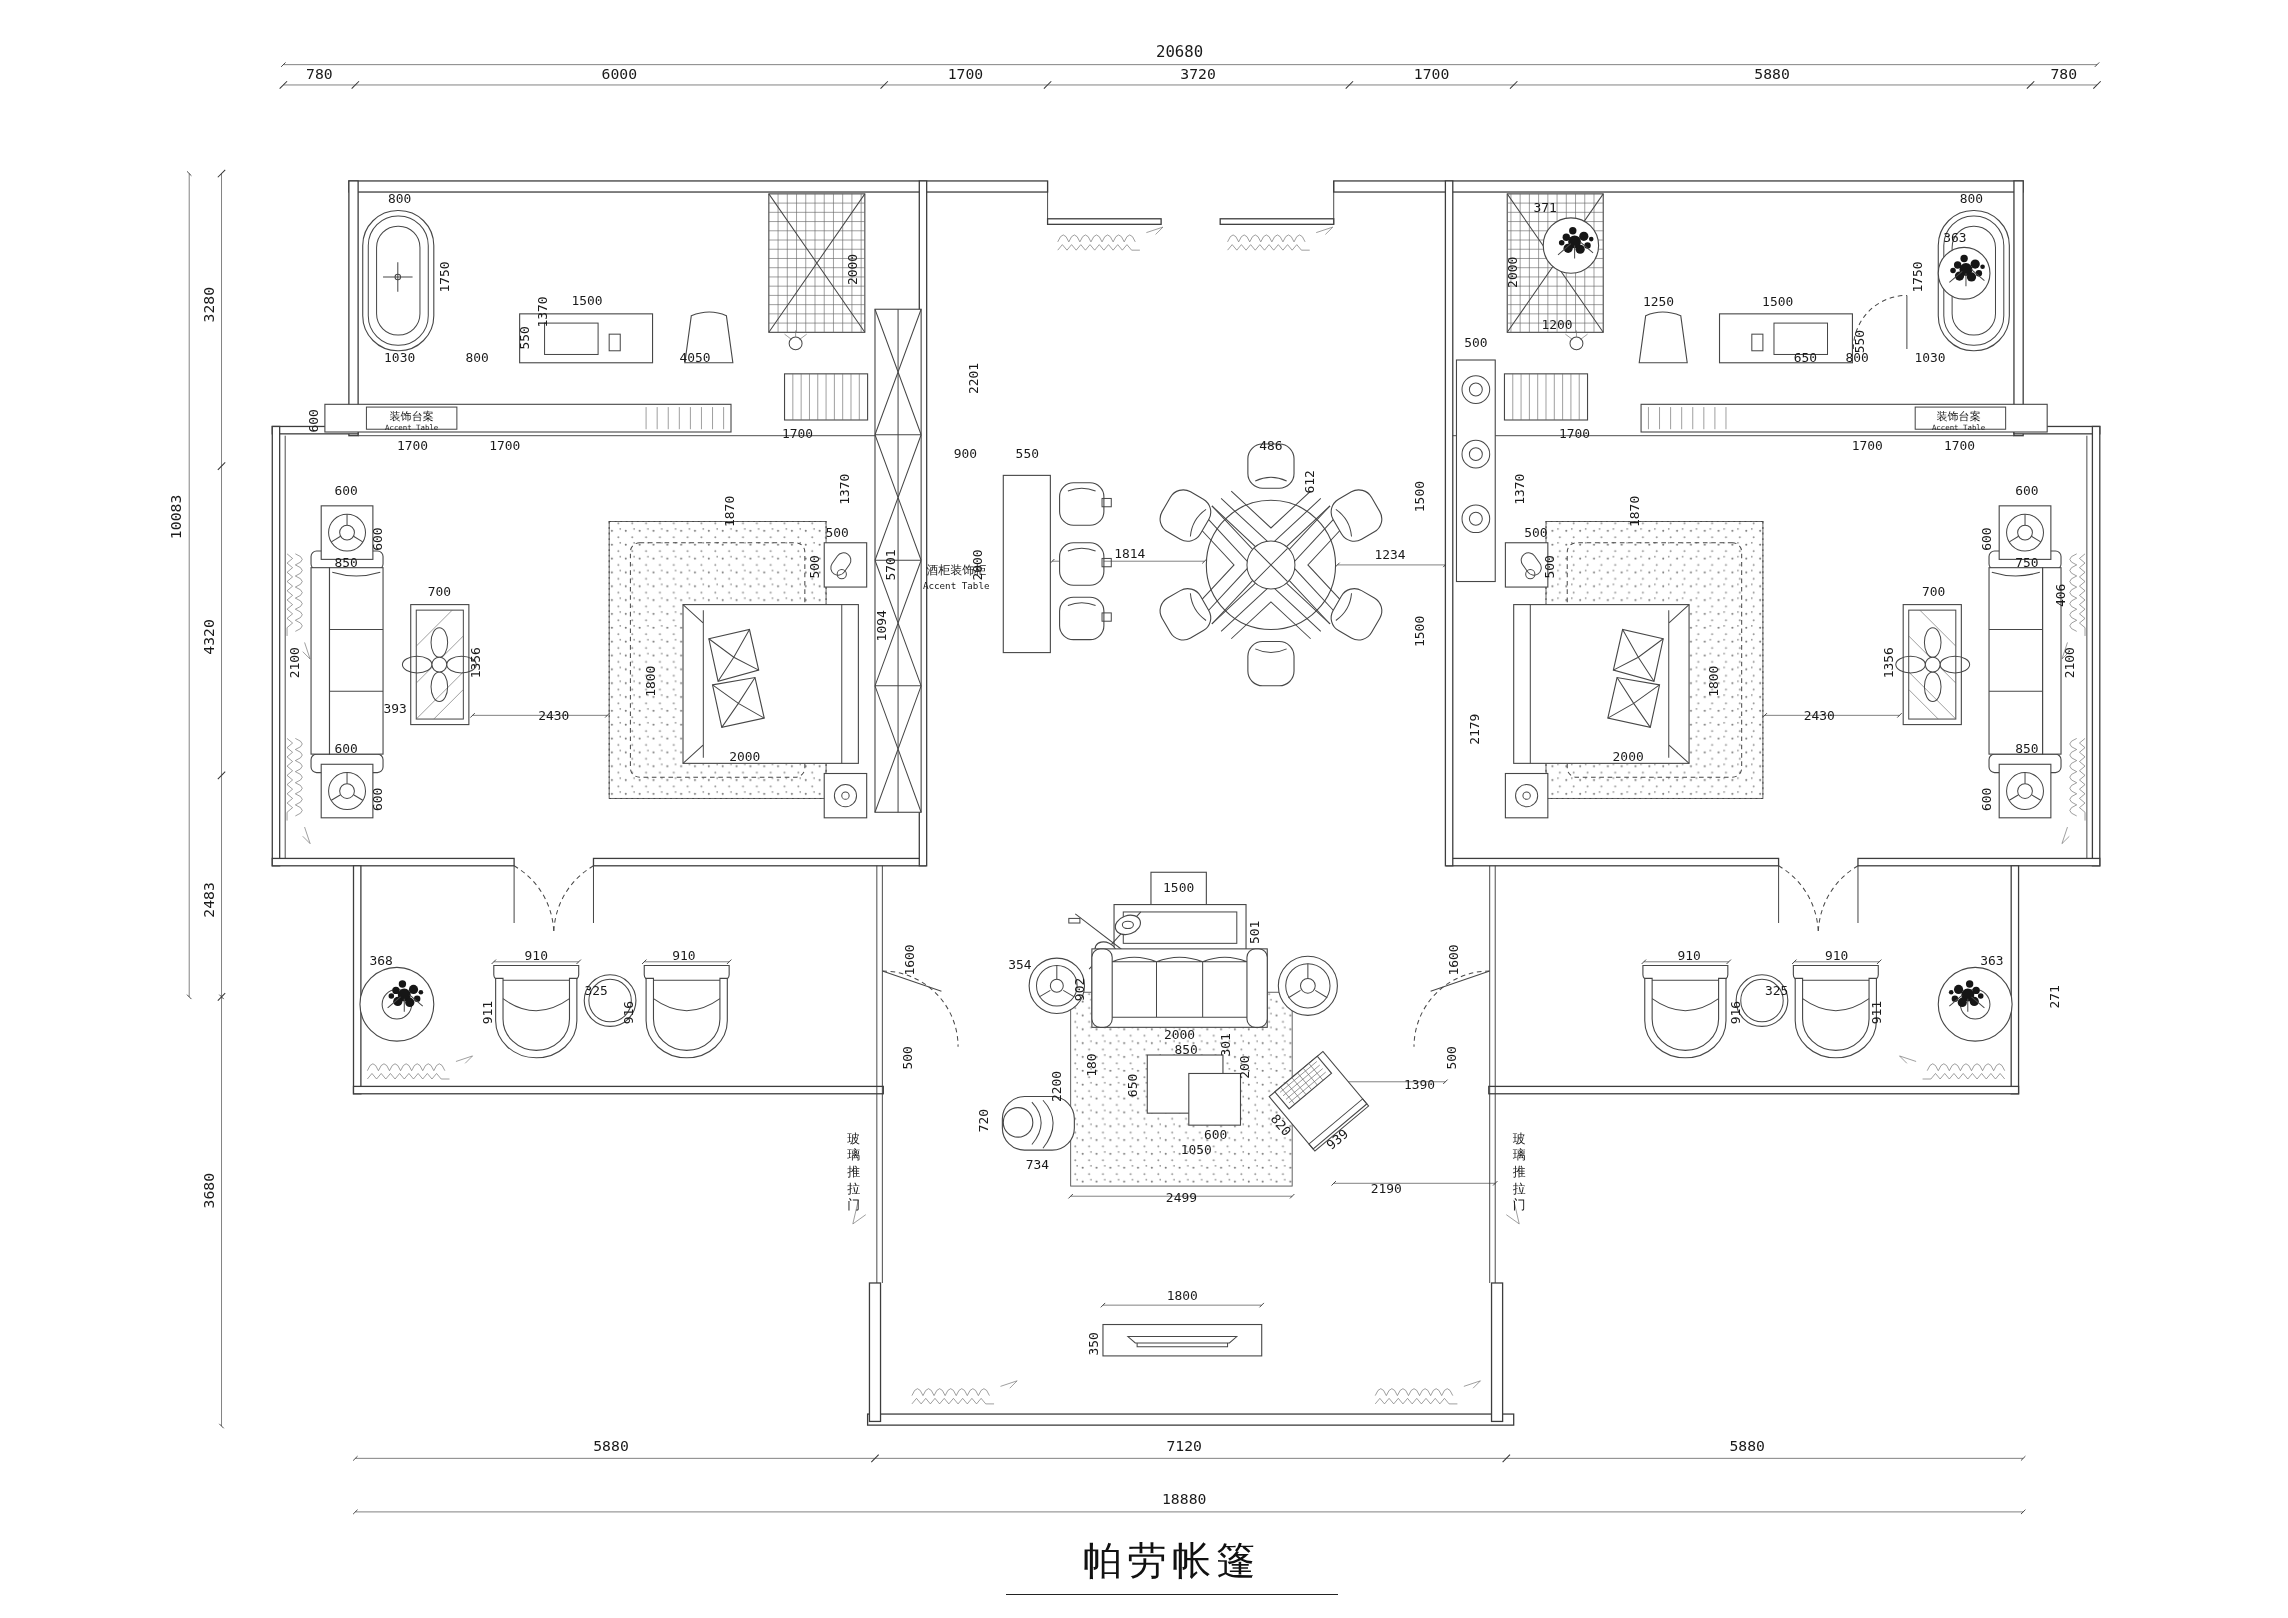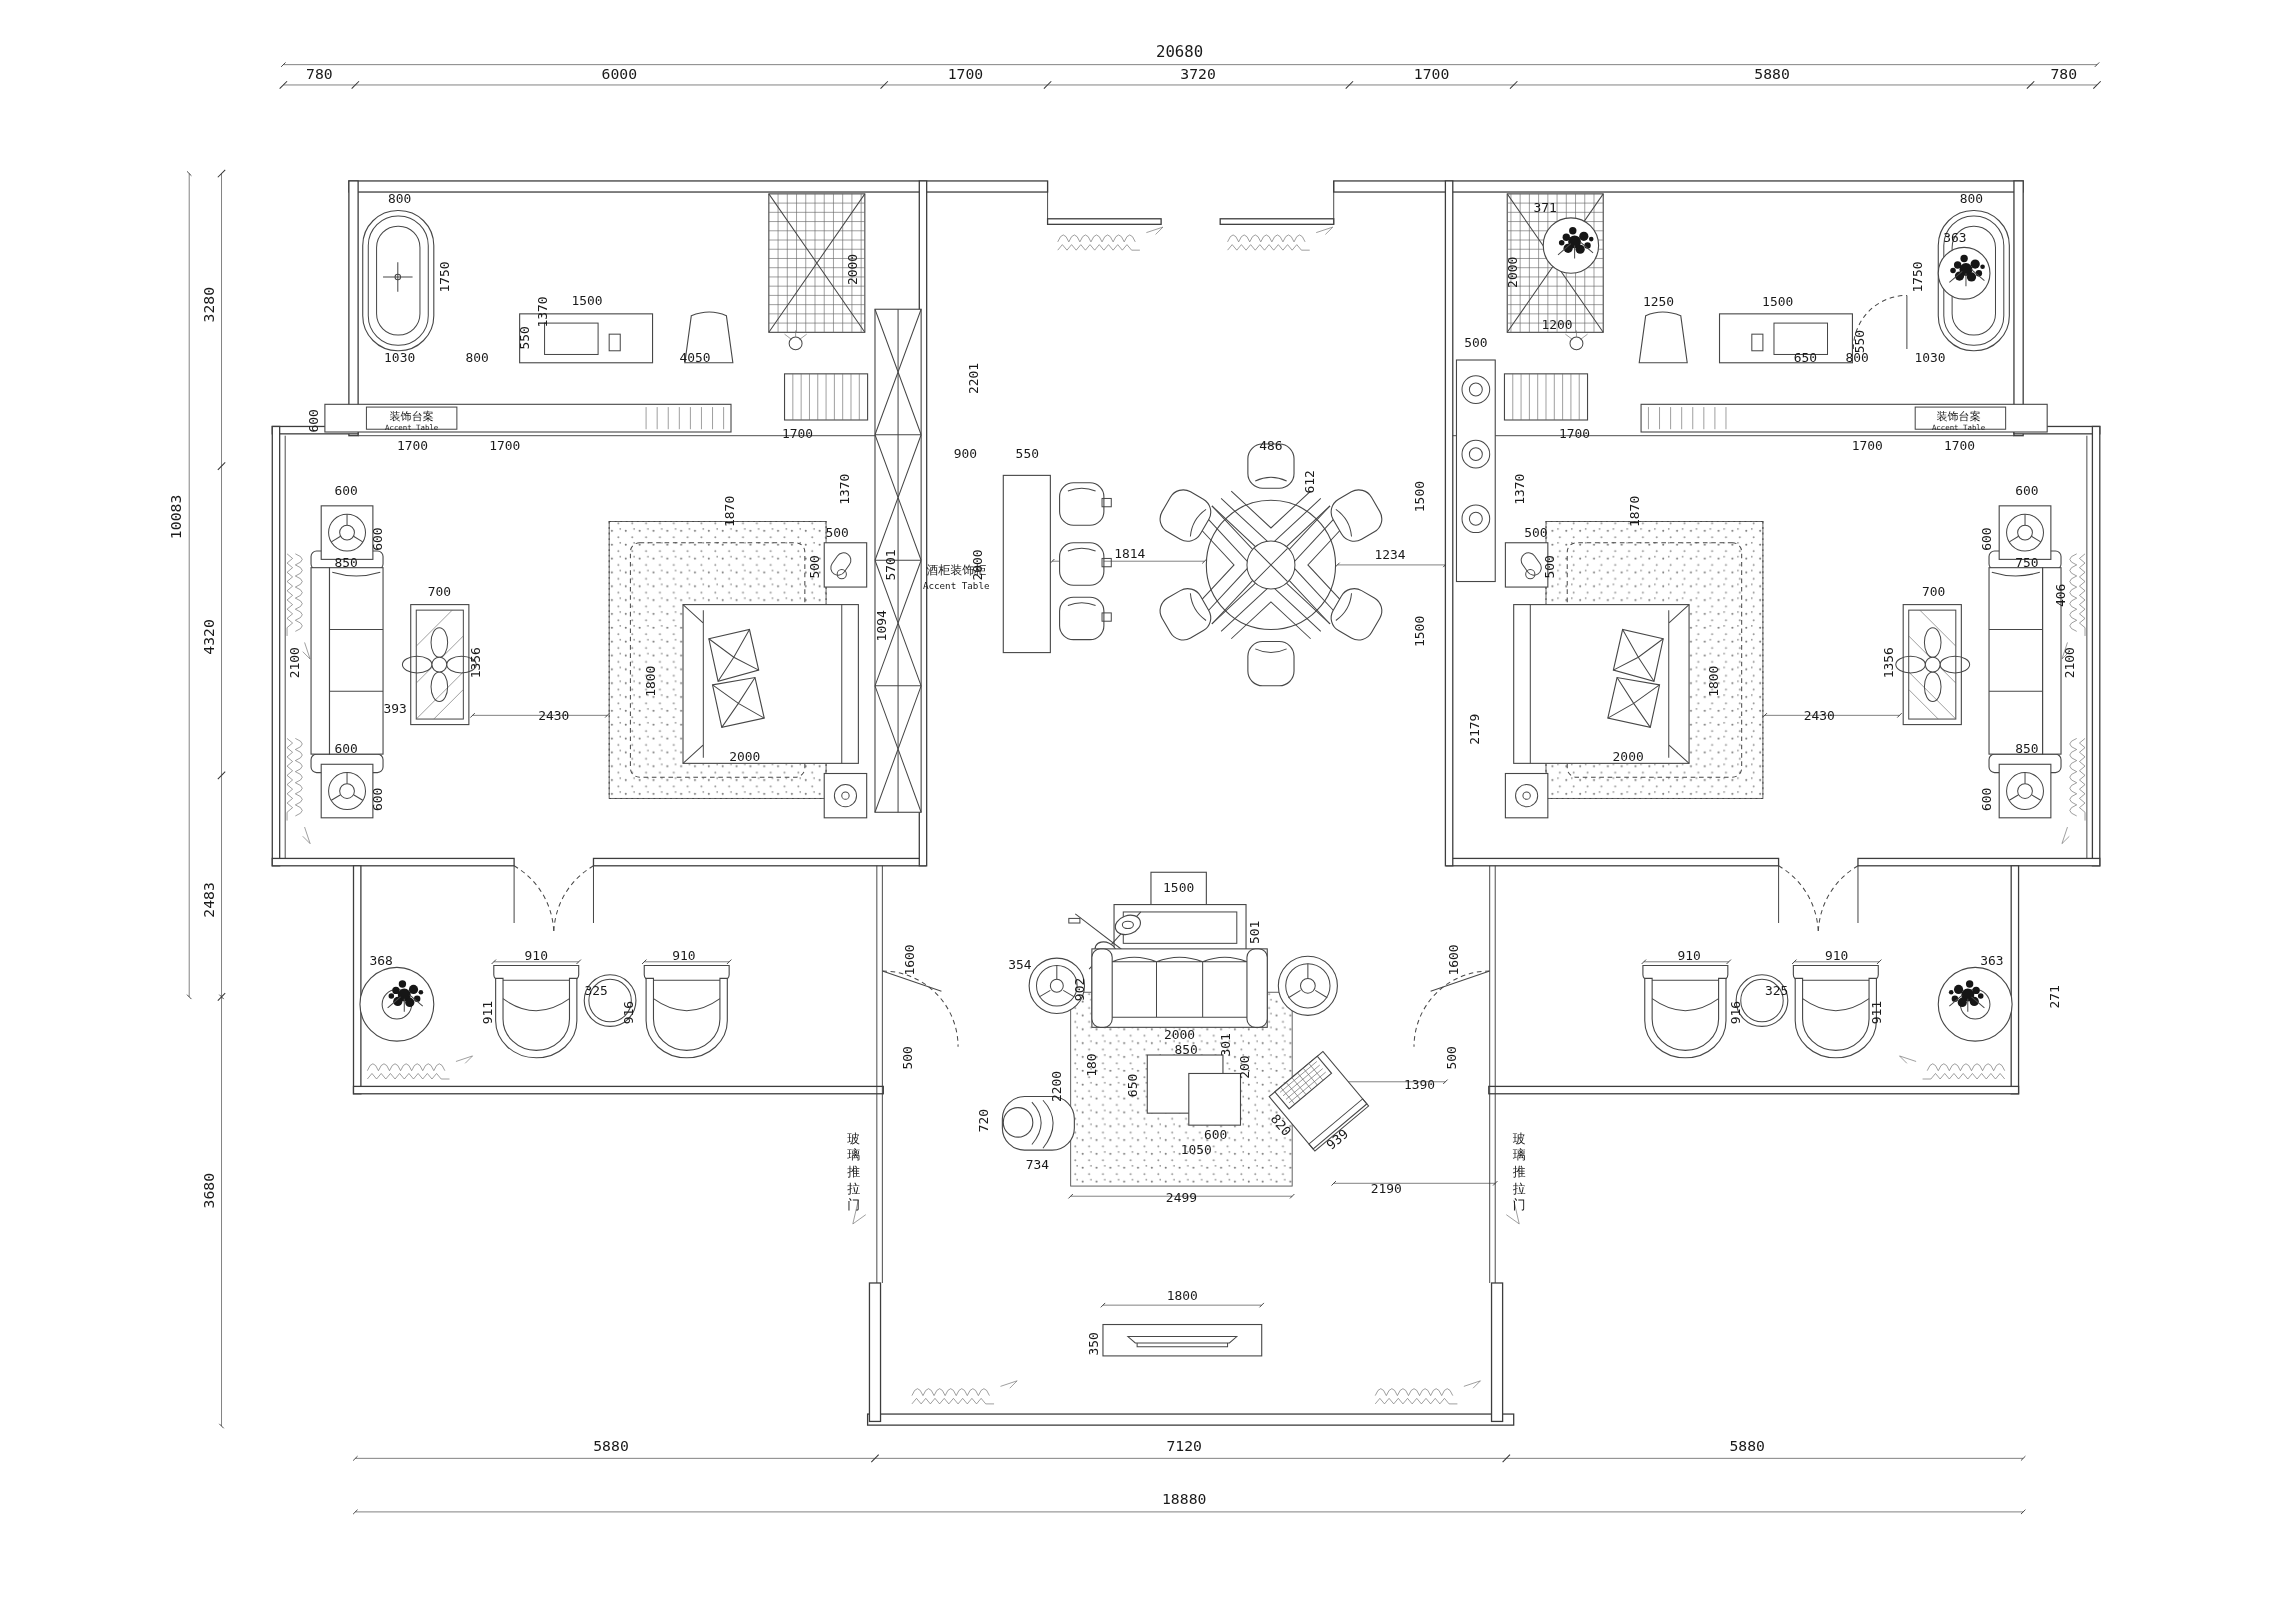--- a/index.html
+++ b/index.html
@@ -547,14 +547,15 @@
         <text x="1684" y="614" font-size="14" transform="rotate(-90 1684 614)">500</text>
         <text x="2158" y="1046" font-size="14">363</text>
         <text x="1990" y="1040" font-size="14">910</text>
         <text x="1830" y="1040" font-size="14">910</text>
         <text x="1925" y="1078" font-size="14">325</text>
         <text x="2038" y="1097" font-size="14" transform="rotate(-90 2038 1097)">911</text>
         <text x="1885" y="1097" font-size="14" transform="rotate(-90 1885 1097)">916</text>
       </g>
 </svg>
 
+<div id="plan-title">帕劳帐篷</div>
 </div>
 
 
 </body></html>

